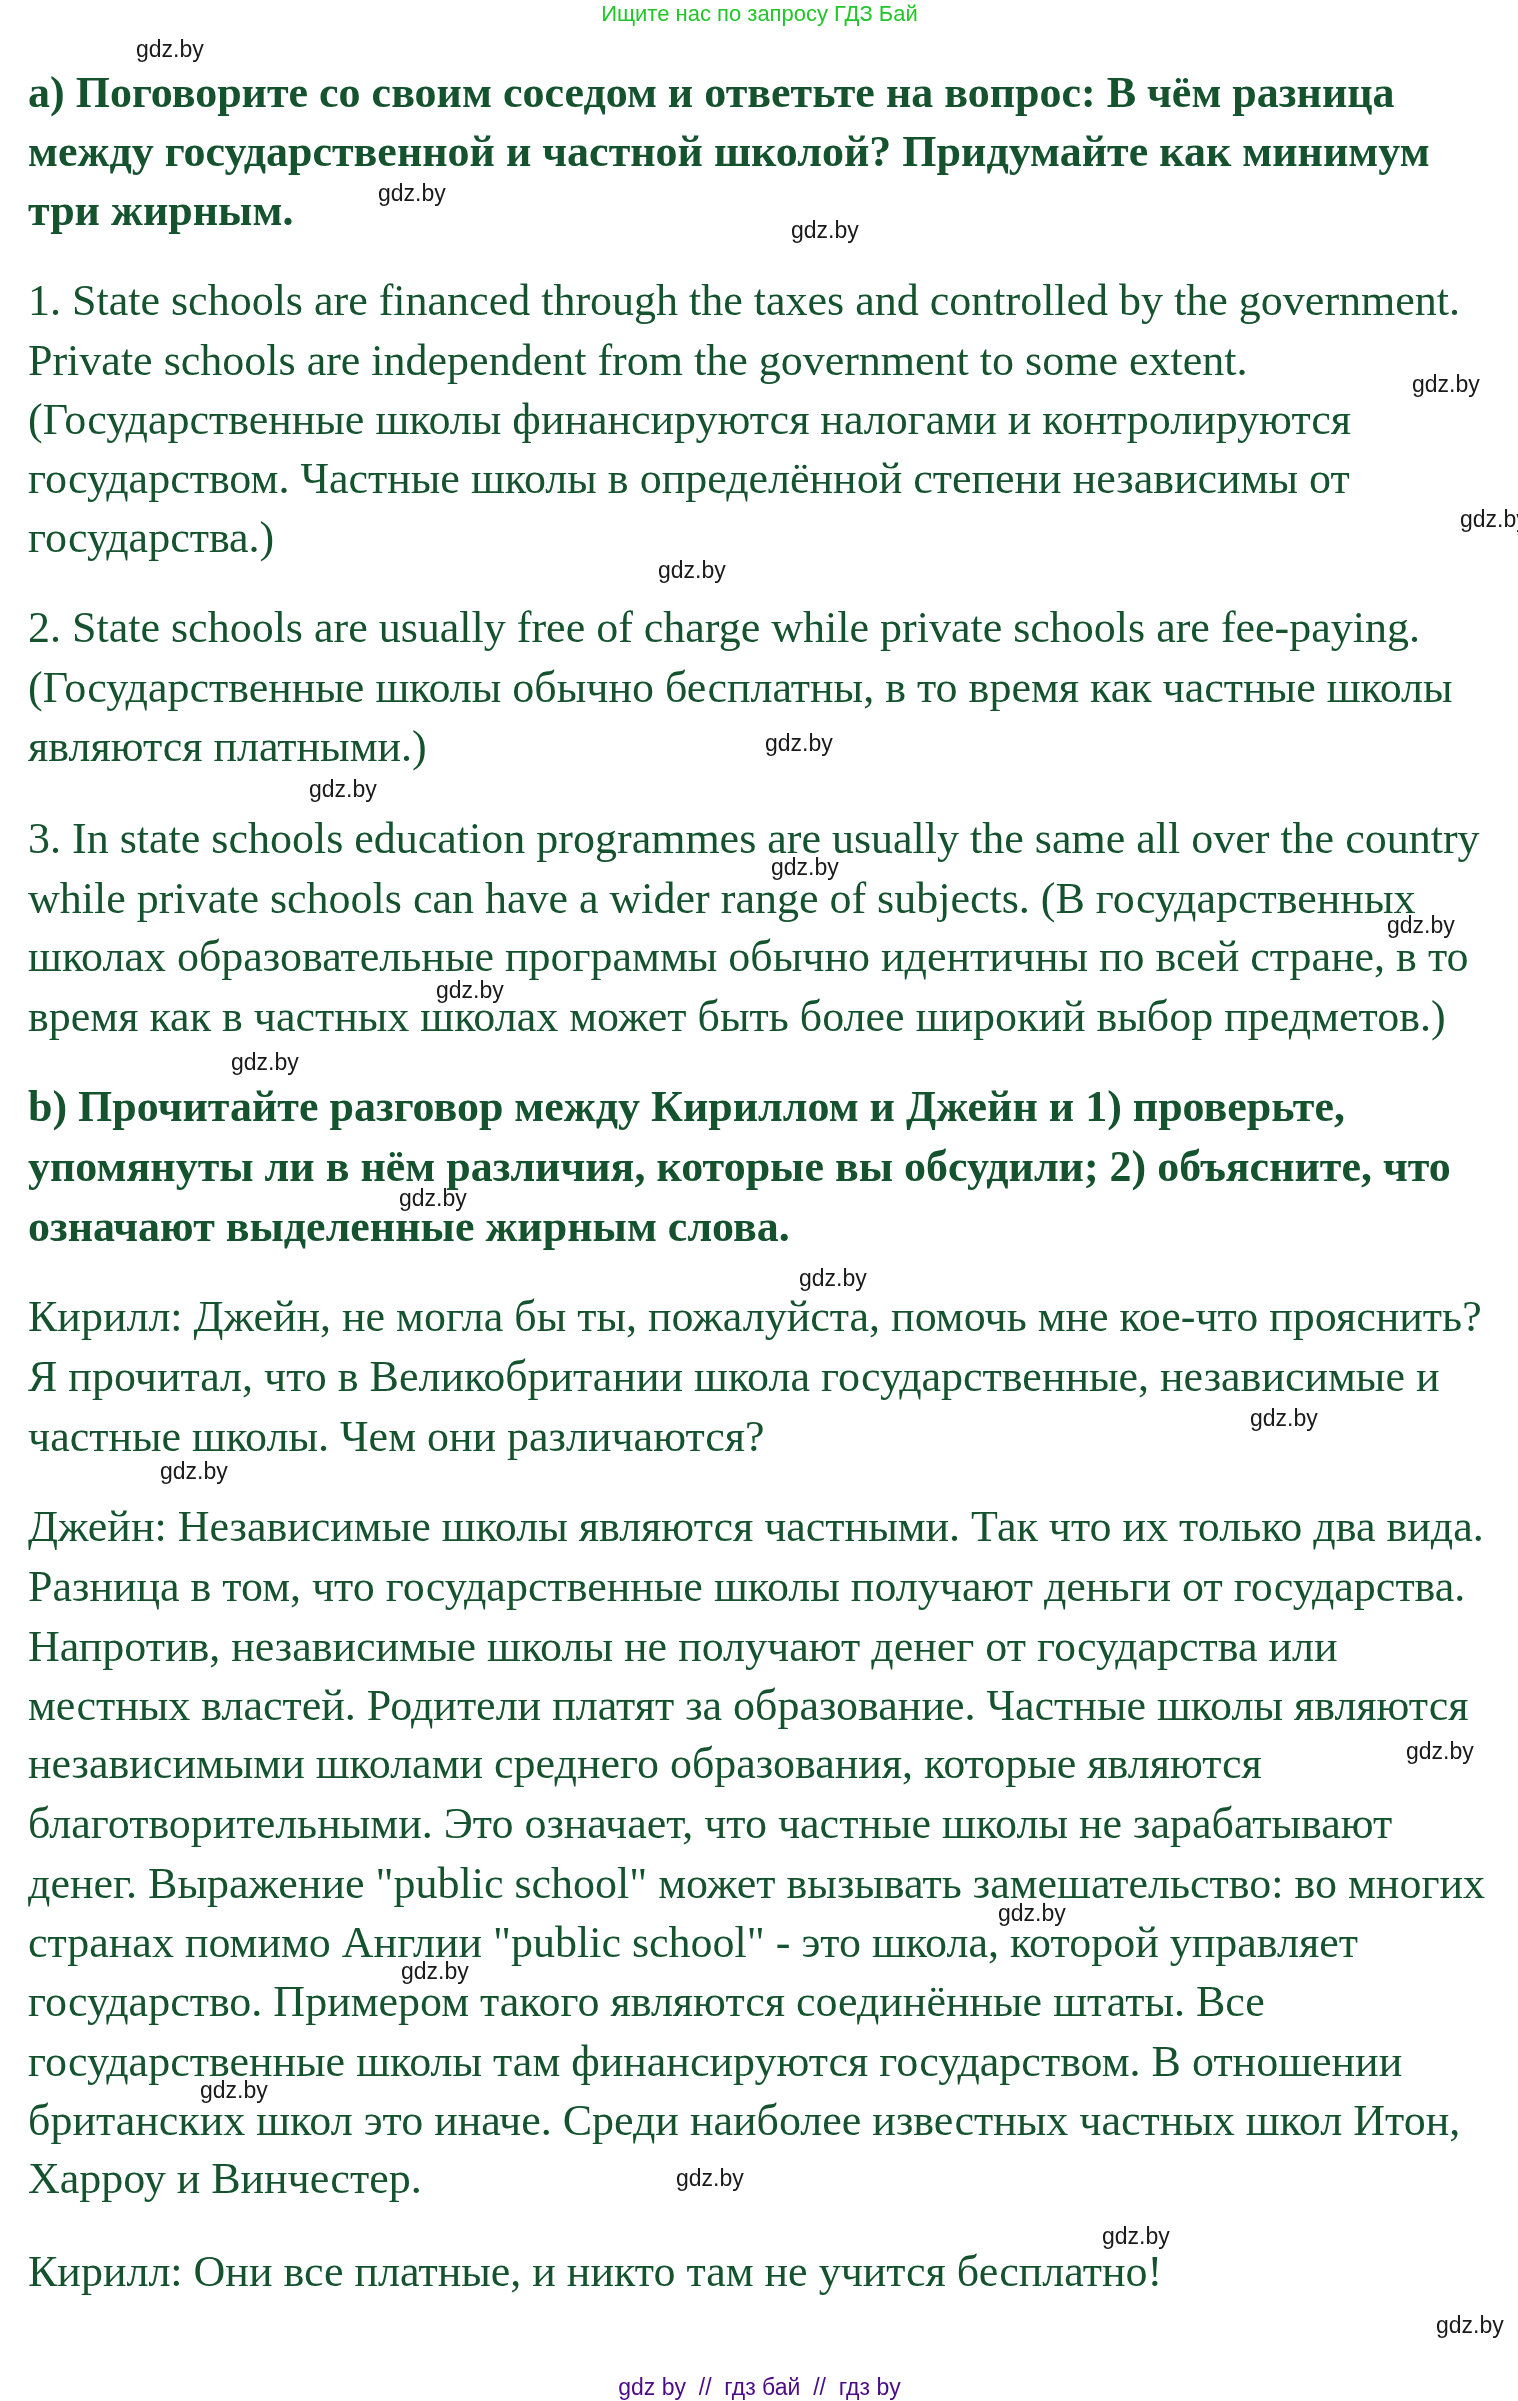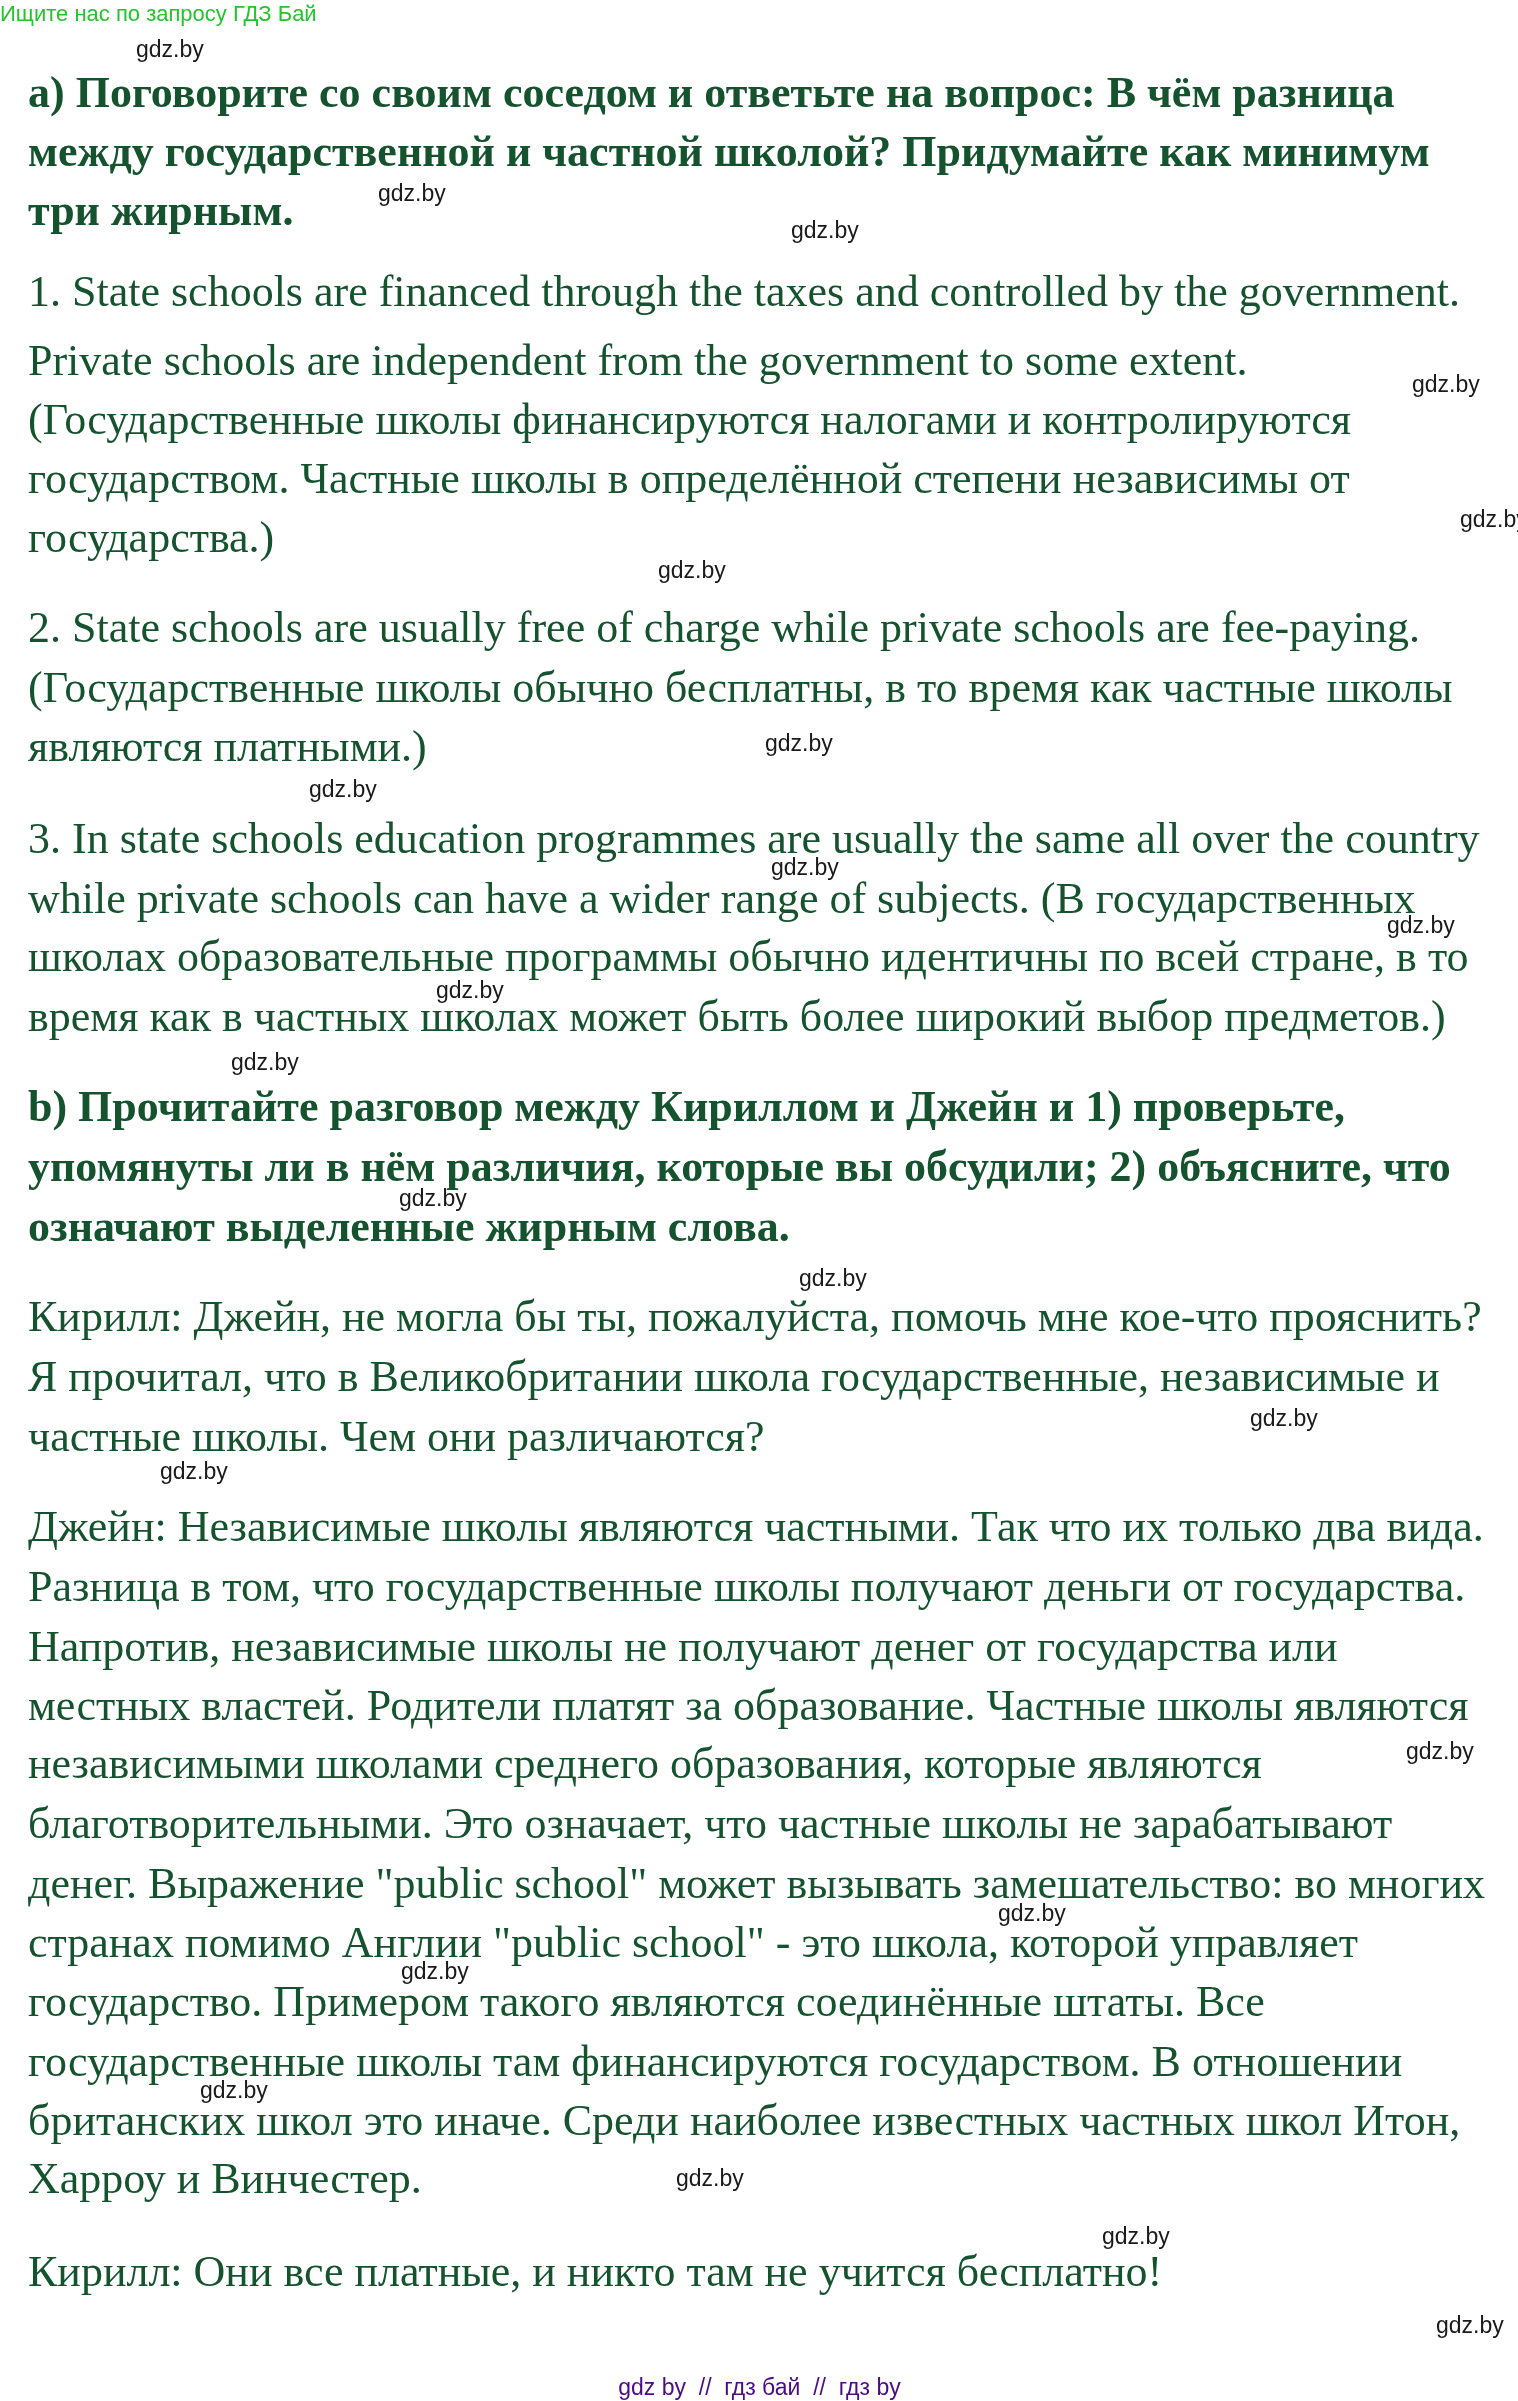--- a/index.html
+++ b/index.html
@@ -1,19 +1,19 @@
 <!DOCTYPE html>
 <html style="font-size:12.3px"><head>
 <meta charset="utf-8">
 <style>
   html, body { margin: 0; padding: 0; background: #ffffff; }
   body { width: 1519px; height: 2401px; position: relative; overflow: hidden; }
   .top-banner {
     position: absolute; left: 0; width: 1519px; top: 1.5px; height: 23px;
-    text-align: left; font-family: "Liberation Sans", sans-serif; font-size: 22px; line-height: 23px;
+    text-align: center; font-family: "Liberation Sans", sans-serif; font-size: 22px; line-height: 23px;
     color: #22c62a;
   }
   .footer {
     position: absolute; left: 0; width: 1519px; top: 2375px; height: 24.6px;
     text-align: center; font-family: "Liberation Sans", sans-serif; font-size: 23px; line-height: 24.6px;
     color: #4b0c86; white-space: pre;
   }
   .line {
     position: absolute; left: 28px; height: 59px; line-height: 59px;
     font-family: "Liberation Serif", serif; font-size: 44px; color: #14532d;
@@ -32,21 +32,21 @@
 
 <div class="top-banner">Ищите нас по запросу ГДЗ Бай</div>
 
 <div>
   <div class="line bold" style="top:63px">а) Поговорите со своим соседом и ответьте на вопрос: В чём разница</div>
   <div class="line bold" style="top:122px">между государственной и частной школой? Придумайте как минимум</div>
   <div class="line bold" style="top:181px">три жирным.</div>
 </div>
 
 <div>
-  <div class="line" style="top:262px">1. State schools are financed through the taxes and controlled by the government.</div>
+  <div class="line" style="top:271px">1. State schools are financed through the taxes and controlled by the government.</div>
   <div class="line" style="top:331px">Private schools are independent from the government to some extent.</div>
   <div class="line" style="top:390px">(Государственные школы финансируются налогами и контролируются</div>
   <div class="line" style="top:449px">государством. Частные школы в определённой степени независимы от</div>
   <div class="line" style="top:508px">государства.)</div>
 </div>
 
 <div>
   <div class="line" style="top:598px">2. State schools are usually free of charge while private schools are fee-paying.</div>
   <div class="line" style="top:658px">(Государственные школы обычно бесплатны, в то время как частные школы</div>
   <div class="line" style="top:717px">являются платными.)</div>

